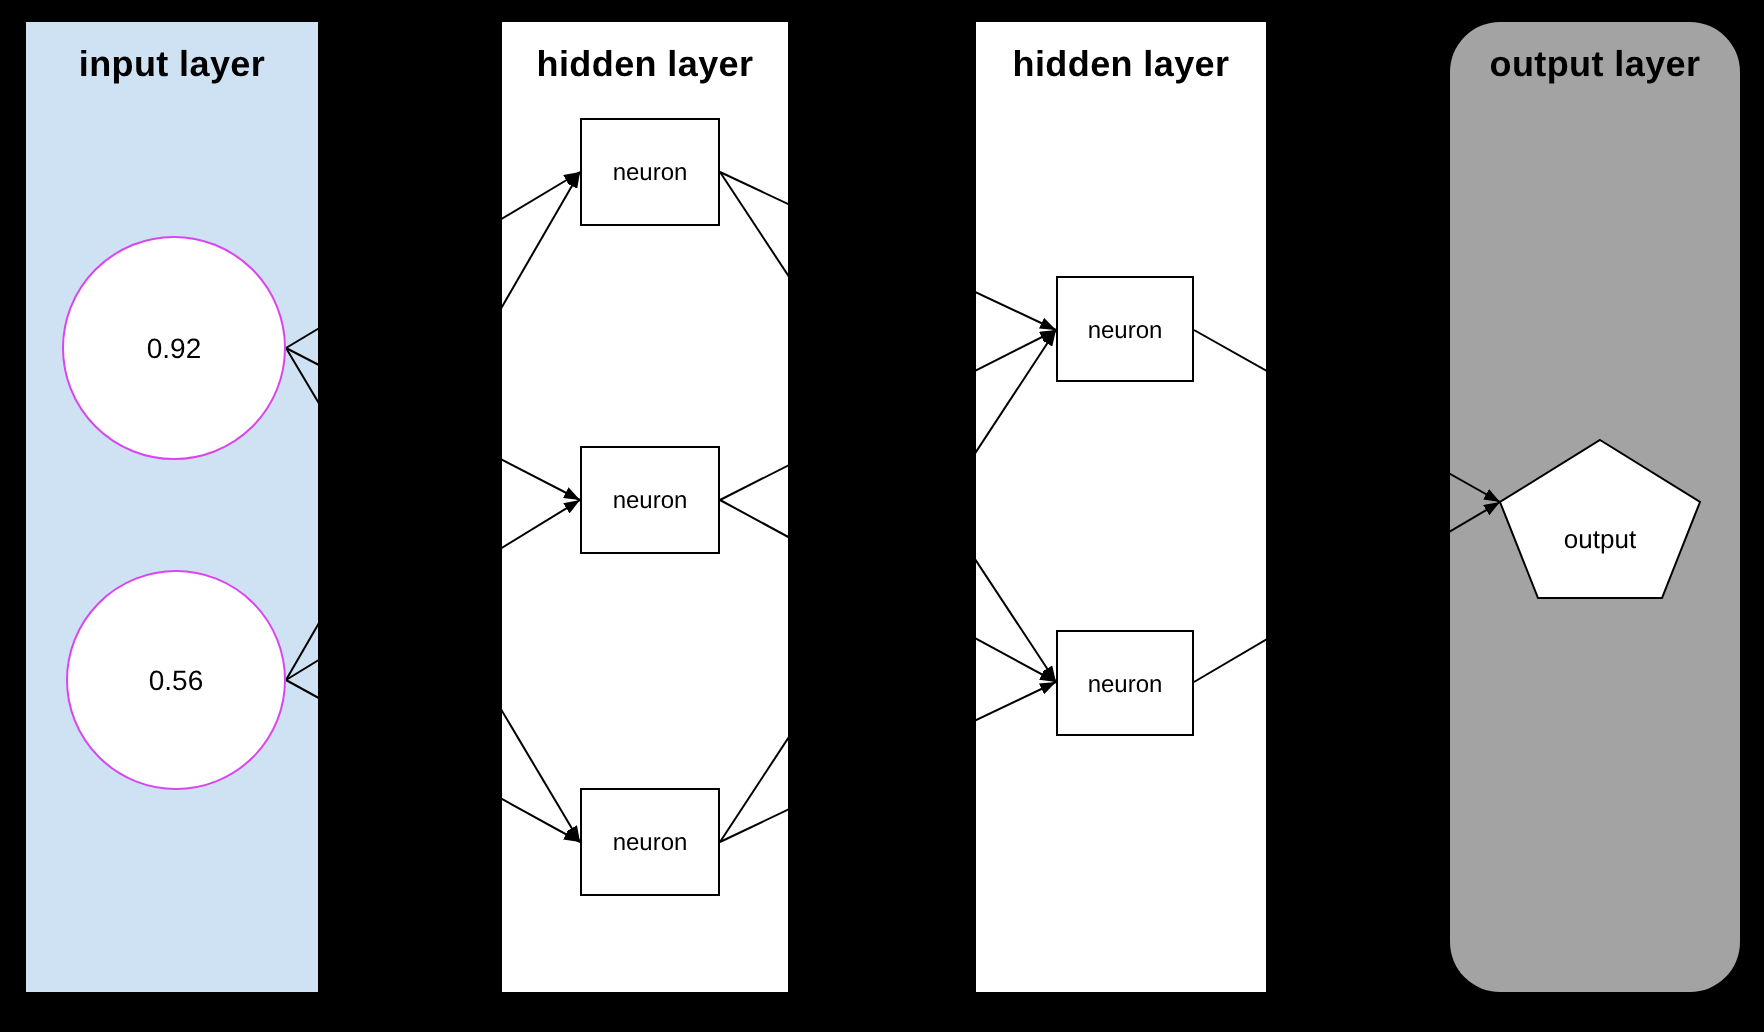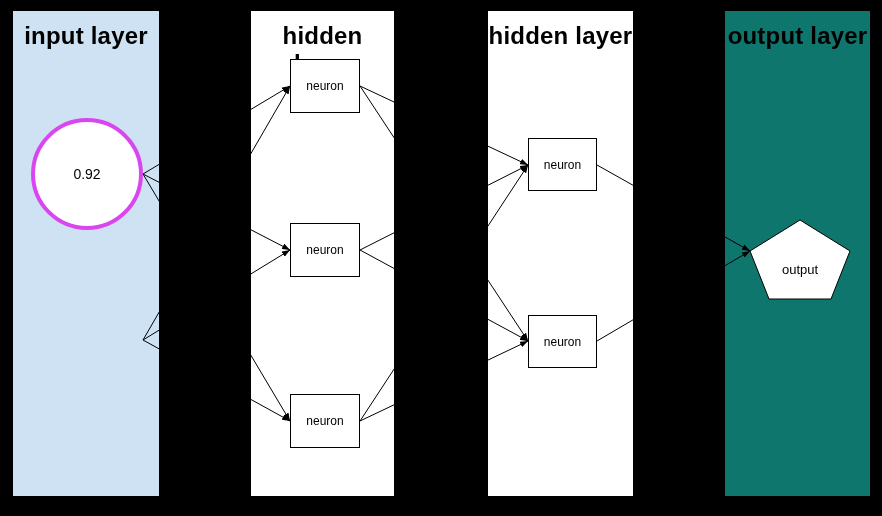--- a/index.html
+++ b/index.html
@@ -20,37 +20,37 @@
     top: 11px;
     height: 485px;
   }
   #layer-input   { left: 13px;  width: 146px; }
   #layer-hidden1 { left: 251px; width: 143px; }
   #layer-hidden2 { left: 488px; width: 145px; }
   #layer-output  { left: 725px; width: 145px; }
   .layer-title {
     padding-top: 11px;
     text-align: center;
-    font-size: 24px;
+    font-size: 18px;
     font-weight: bold;
     color: #000000;
     letter-spacing: 0.2px;
   }
   #edge-svg {
     position: absolute;
     left: 0;
     top: 0;
     width: 882px;
     height: 516px;
     pointer-events: none;
   }
   .node-circle {
     position: absolute;
     background: #ffffff;
-    border: 4px solid #d946ef;
+    border: 1px solid #d946ef;
     border-radius: 50%;
     display: flex;
     align-items: center;
     justify-content: center;
     font-size: 14px;
     color: #000000;
     box-sizing: border-box;
   }
   #node-input1 { left: 31px; top: 118px; width: 112px; height: 112px; }
   #node-input2 { left: 33px; top: 285px; width: 110px; height: 110px; }
@@ -97,21 +97,21 @@
   </div>
 
   <div class="layer-panel" id="layer-hidden1" style="background: rgb(255, 255, 255);">
     <div class="layer-title">hidden layer</div>
   </div>
 
   <div class="layer-panel" id="layer-hidden2" style="background: rgb(255, 255, 255);">
     <div class="layer-title">hidden layer</div>
   </div>
 
-  <div class="layer-panel" id="layer-output" style="background: #0f766e;">
+  <div class="layer-panel" id="layer-output" style="background: #a3a3a3; border-radius: 25px;">
     <div class="layer-title">output layer</div>
   </div>
 
   <svg id="edge-svg" viewBox="0 0 882 516" xmlns="http://www.w3.org/2000/svg">
     <defs>
       <marker id="arrowhead" viewBox="0 0 8 6" markerWidth="8" markerHeight="6" refX="8" refY="3" orient="auto">
         <path d="M0,0 L8,3 L0,6 Z" fill="#000000"></path>
       </marker>
     </defs>
     <g id="edge-layer">
@@ -132,20 +132,23 @@
       </g>
     <g>
       <polygon class="pentagon-shape" points="800,220 850,251 831,299 769,299 750,251"></polygon>
       <text class="pentagon-label" x="800" y="274">output</text>
     </g>
   </svg>
 
   <div class="node-circle" id="node-input1">
     <span>0.92</span>
   </div>
+  <div class="node-circle" id="node-input2">
+    <span>0.56</span>
+  </div>
 
   <div class="node-box" id="node-hidden1a">
     <span>neuron</span>
   </div>
   <div class="node-box" id="node-hidden1b">
     <span>neuron</span>
   </div>
   <div class="node-box" id="node-hidden1c">
     <span>neuron</span>
   </div>

